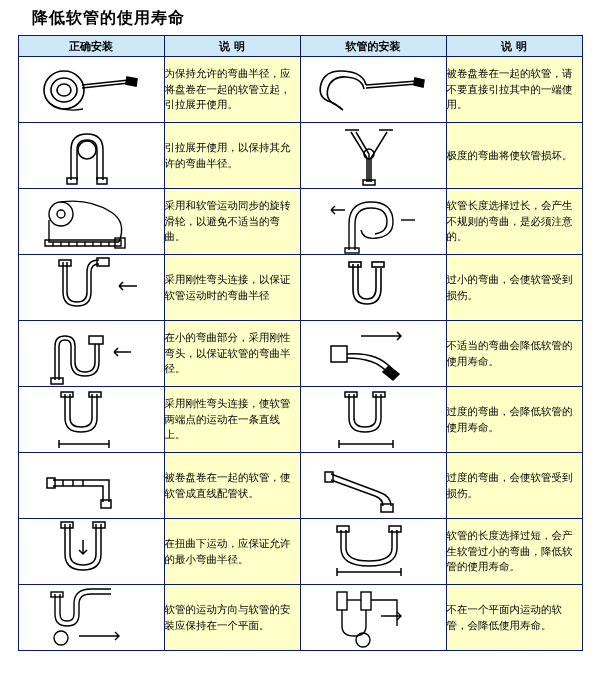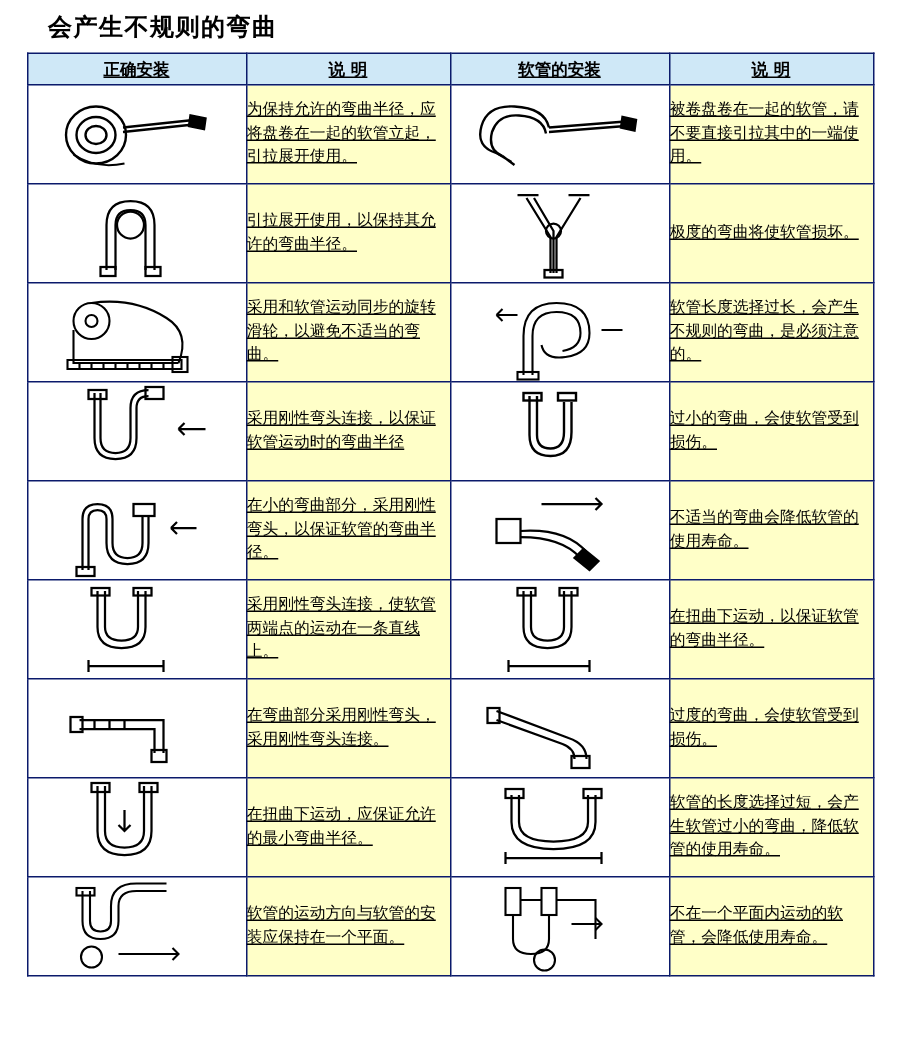--- a/index.html
+++ b/index.html
@@ -31,21 +31,20 @@
   table.matrix {
     border-collapse: collapse;
     width: 560px;
     margin: 0 auto;
     table-layout: fixed;
   }
   table.matrix td, table.matrix th {
     border: 1px solid #0b1a6b;
     padding: 0;
     vertical-align: middle;
-    text-decoration: underline;
   }
   thead th {
     height: 20px;
     background: #cfe8f7;
     font-size: 11px;
     font-weight: bold;
     color: #000;
     text-align: center;
   }
   th.col-img { width: 145px; }
@@ -69,21 +68,21 @@
     width: 143px;
     height: 64px;
     display: block;
   }
   .fig svg { display: block; }
 </style>
 </head>
 <body>
 
 <div class="page">
-  <div class="doc-title">会产生不规则的弯曲</div>
+  <div class="doc-title">降低软管的使用寿命</div>
 
   <table class="matrix">
     <thead>
       <tr>
         <th class="col-img">正确安装</th>
         <th class="col-txt">说    明</th>
         <th class="col-img">软管的安装</th>
         <th class="col-txt">说    明</th>
       </tr>
     </thead>
@@ -270,38 +269,38 @@
                 <path d="M48 6 L48 30 q0 14 16 14 q16 0 16 -14 L80 6"></path>
                 <path d="M53 6 L53 30 q0 9 11 9 q11 0 11 -9 L75 6"></path>
                 <rect x="44" y="4" width="12" height="5"></rect>
                 <rect x="72" y="4" width="12" height="5"></rect>
                 <path d="M38 56 L92 56"></path>
                 <path d="M38 52 L38 60 M92 52 L92 60"></path>
               </g>
             </svg>
           </span>
         </td>
-        <td class="cell-txt">在扭曲下运动，以保证软管的弯曲半径。</td>
+        <td class="cell-txt">过度的弯曲，会降低软管的使用寿命。</td>
       </tr>
 
       <tr>
         <td class="cell-img">
           <span class="fig">
             <svg class="fig" viewBox="0 0 143 64">
               <g fill="none" stroke="#000" stroke-width="1.5">
                 <path d="M34 26 L90 26 L90 48"></path>
                 <path d="M34 32 L84 32 L84 48"></path>
                 <rect x="28" y="24" width="8" height="10"></rect>
                 <rect x="82" y="46" width="10" height="8"></rect>
                 <path d="M44 26 L44 32 M54 26 L54 32 M64 26 L64 32"></path>
               </g>
             </svg>
           </span>
         </td>
-        <td class="cell-txt">在弯曲部分采用刚性弯头，采用刚性弯头连接。</td>
+        <td class="cell-txt">被卷盘卷在一起的软管，使软管成直线配管状。</td>
         <td class="cell-img">
           <span class="fig">
             <svg class="fig" viewBox="0 0 143 64">
               <g fill="none" stroke="#000" stroke-width="1.5">
                 <path d="M30 20 L78 38 q12 4 12 14"></path>
                 <path d="M30 26 L74 42 q8 3 8 10"></path>
                 <rect x="24" y="18" width="8" height="10"></rect>
                 <rect x="80" y="50" width="12" height="8"></rect>
               </g>
             </svg>

